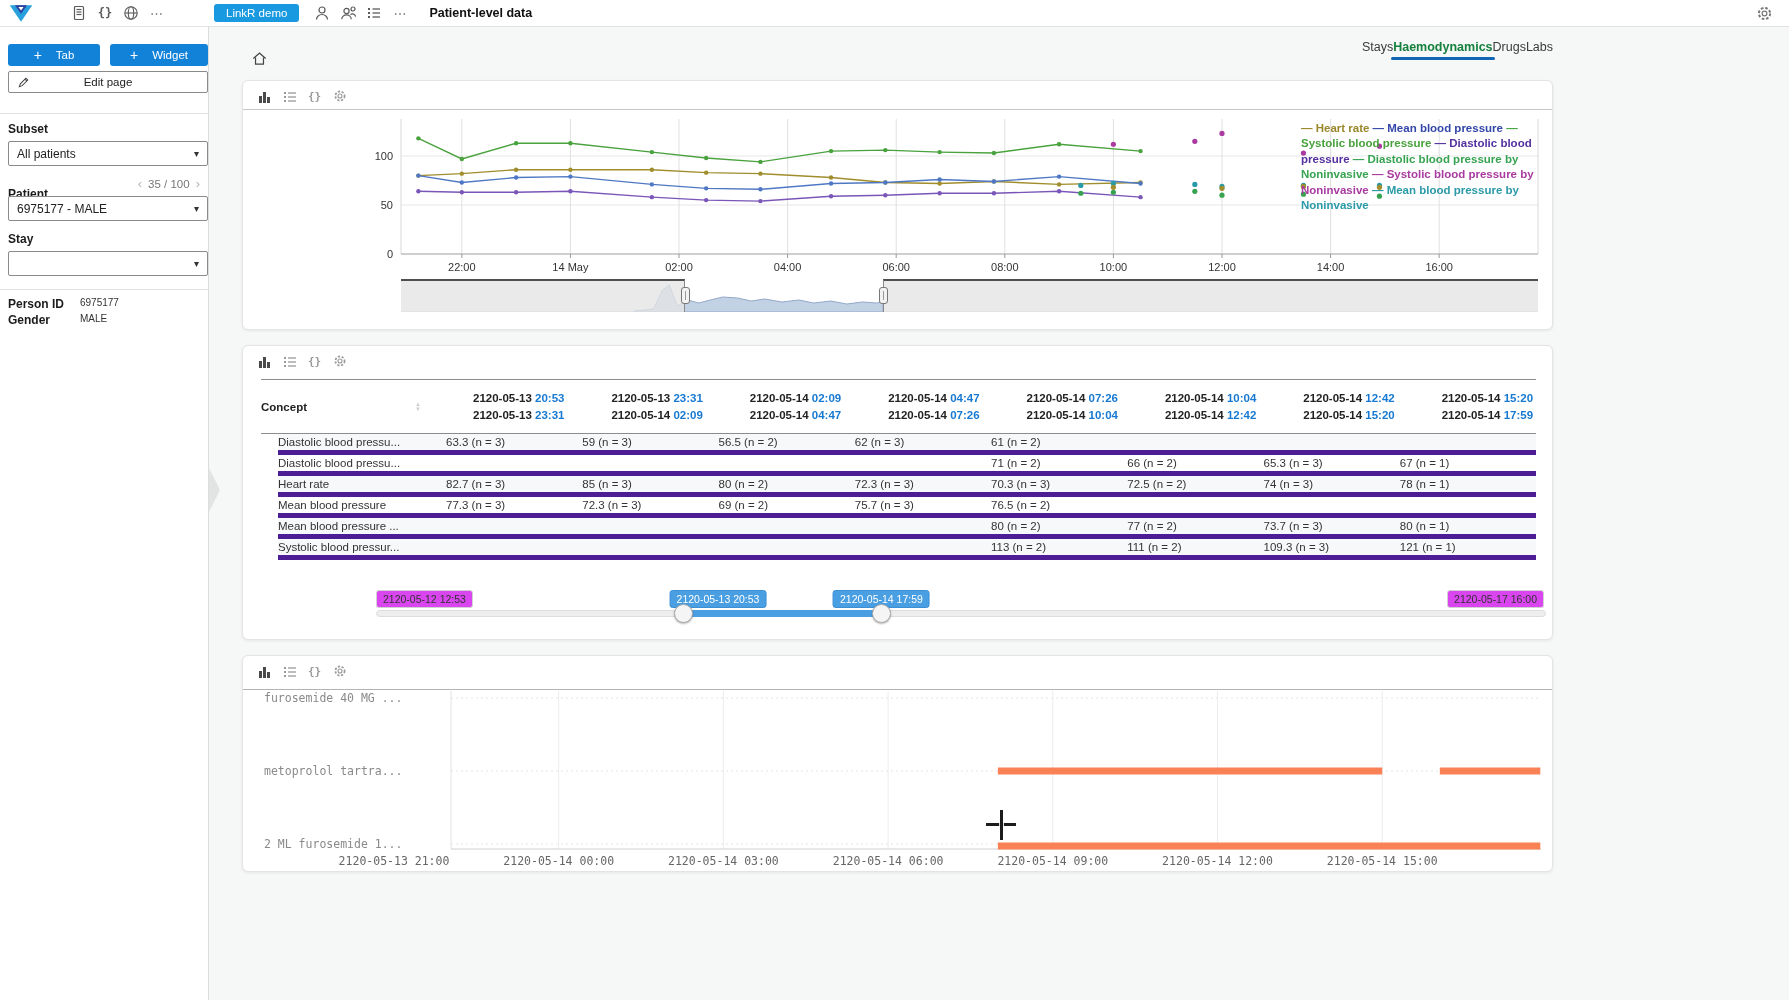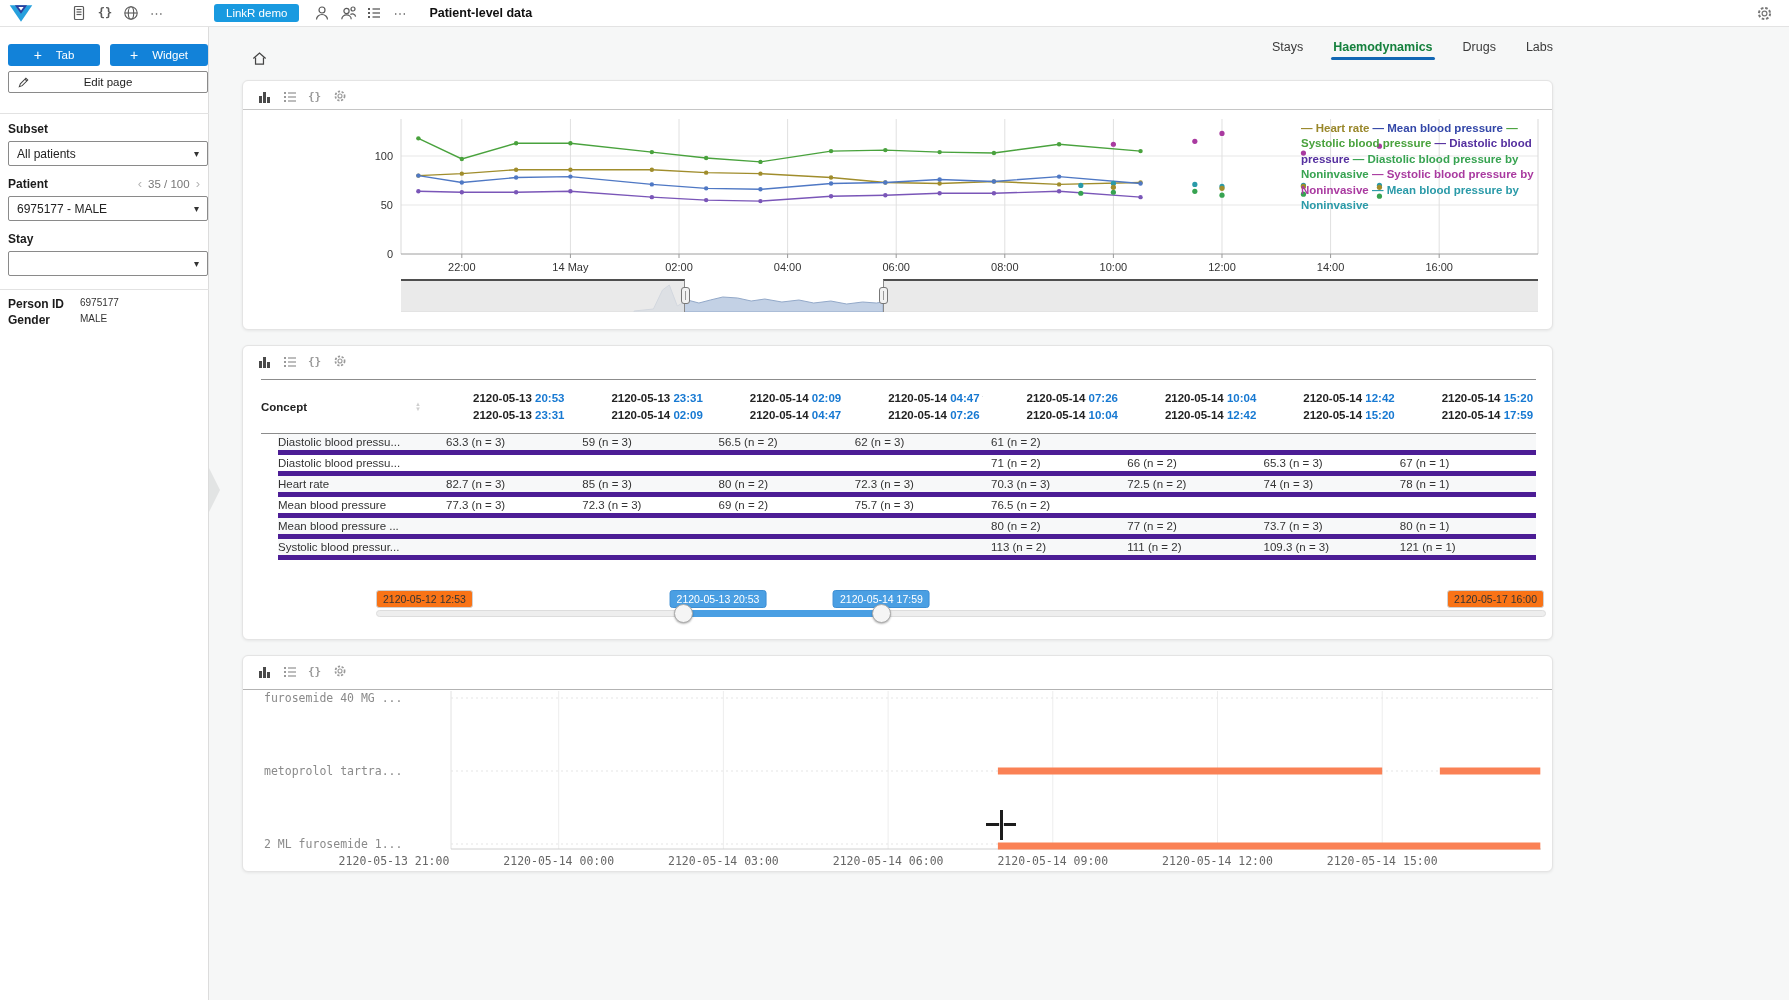--- a/index.html
+++ b/index.html
@@ -38,21 +38,21 @@
   .pager { position:absolute; right:8px; font-size:11.5px; color:#777; display:flex; gap:6px; align-items:center; }
   .pager .chev { color:#b5b5b5; font-size:13px; cursor:pointer; }
   .kv-label { position:absolute; left:8px; font-size:12px; font-weight:bold; color:#1b1b1b; }
   .kv-value { position:absolute; left:80px; font-size:10px; color:#333; }
   #collapse-handle { position:absolute; left:209px; top:468px; width:0; height:0;
     border-top:22px solid transparent; border-bottom:22px solid transparent;
     border-right:11px solid #e2e4e4; transform:rotate(180deg); cursor:pointer; z-index:5; }
 
   
   #main { position:absolute; left:209px; top:27px; width:1580px; height:973px; background:#f6f7f7; }
-  #page-tabs { position:absolute; top:40px; right:236px; display:flex; gap:30px; z-index:5; }
+  #page-tabs { position:absolute; top:40px; right:236px; display:flex; z-index:5; }
   .ptab { font-size:12.5px; color:#3a3a3a; padding-bottom:6px; cursor:pointer; position:relative; }
   .ptab.active { font-weight:bold; color:#15803d; }
   .ptab.active::after { content:""; position:absolute; left:-2px; right:-2px; bottom:0; height:3px;
     background:#1267b4; border-radius:2px; }
   #home-btn { position:absolute; left:248px; top:47px; width:22px; height:22px; display:flex;
     align-items:center; justify-content:center; cursor:pointer; z-index:5; }
 
   .card { position:absolute; left:242px; width:1311px; background:#fff; border:1px solid #e4e4e4;
     border-radius:6px; box-shadow:0 1px 3px rgba(0,0,0,.07); }
   .wtoolbar { position:absolute; left:14px; top:7px; display:flex; gap:10px; align-items:center; height:16px; }
@@ -80,21 +80,21 @@
   .tcell { font-size:11.5px; color:#333; padding-right:6px; overflow:hidden; white-space:nowrap; position:relative; }
   .th { font-weight:bold; color:#222; display:flex; align-items:center; }
   .th .hlines { line-height:1.45;margin-left:44px; }
   .th .t { color:#1779d2; }
   .sorter { margin-left:auto; margin-right:2px; display:flex; flex-direction:column; font-size:6px;
     color:#cfcfcf; line-height:5px; cursor:pointer; }
   .tr { height:21px; border-bottom:5px solid #4c1d95;margin-left:17px; }
   .tr.alt { background:#f7f8f9; }
   
   .chip { position:absolute; top:244px; font-size:10.5px; padding:2px 6px; border-radius:3px;
-    background:#f97316; border:1px solid #d2d2d2; color:#333; white-space:nowrap; }
+    background:#d946ef; border:1px solid #d2d2d2; color:#333; white-space:nowrap; }
   .chip.blue { background:#4a9fe3; border-color:#3d8fd4; color:#fff; }
   #slider-track { position:absolute; left:133px; top:264px; width:1170px; height:7px; background:#eee;
     border:1px solid #ddd; border-radius:4px; }
   #slider-fill { position:absolute; top:264px; height:7px; background:#4a9fe3; }
   .sl-handle { position:absolute; top:258px; width:19px; height:19px; border-radius:50%;
     background:#f5f5f5; border:1px solid #aaa; box-shadow:0 1px 2px rgba(0,0,0,.3); cursor:pointer; z-index:4; }
 
   
   #card3 { top:655px; height:217px; }
   #crosshair { position:absolute; z-index:6; }
@@ -186,21 +186,21 @@
     <span>Edit page</span>
   </button>
   <div class="sb-div" style="top:86px"></div>
 
   <div class="sb-label" style="top:95px">Subset</div>
   <div class="sb-select" style="top:114px">
     <span>All patients</span>
     <span class="caret">▾</span>
   </div>
 
-  <div class="sb-label" style="top:150px">Patient</div>
+  <div class="sb-label" style="top:160px">Patient</div>
   <div class="pager" style="top:149px">
     <span class="chev">‹</span>
     <span>35 / 100</span>
     <span class="chev">›</span>
   </div>
   <div class="sb-select" style="top:169px">
     <span>6975177 - MALE</span>
     <span class="caret">▾</span>
   </div>
 

